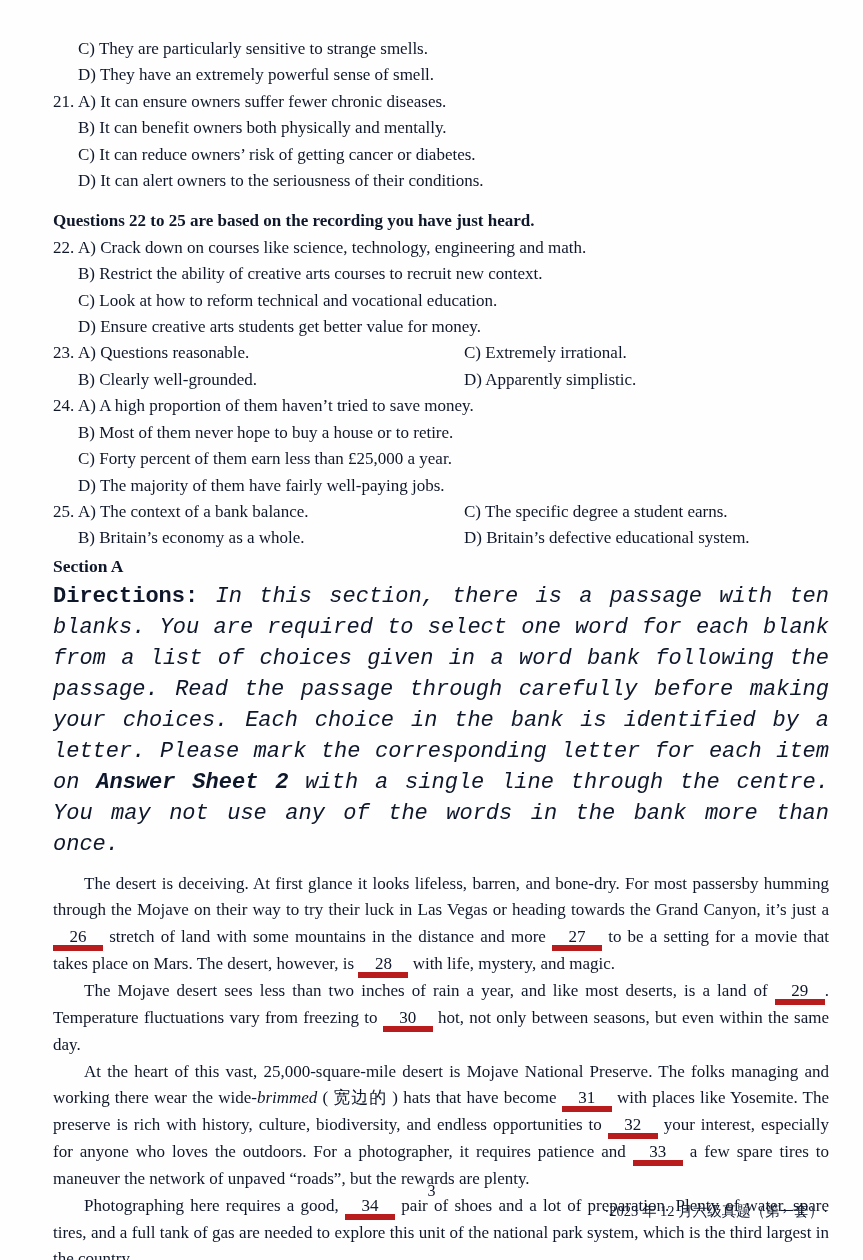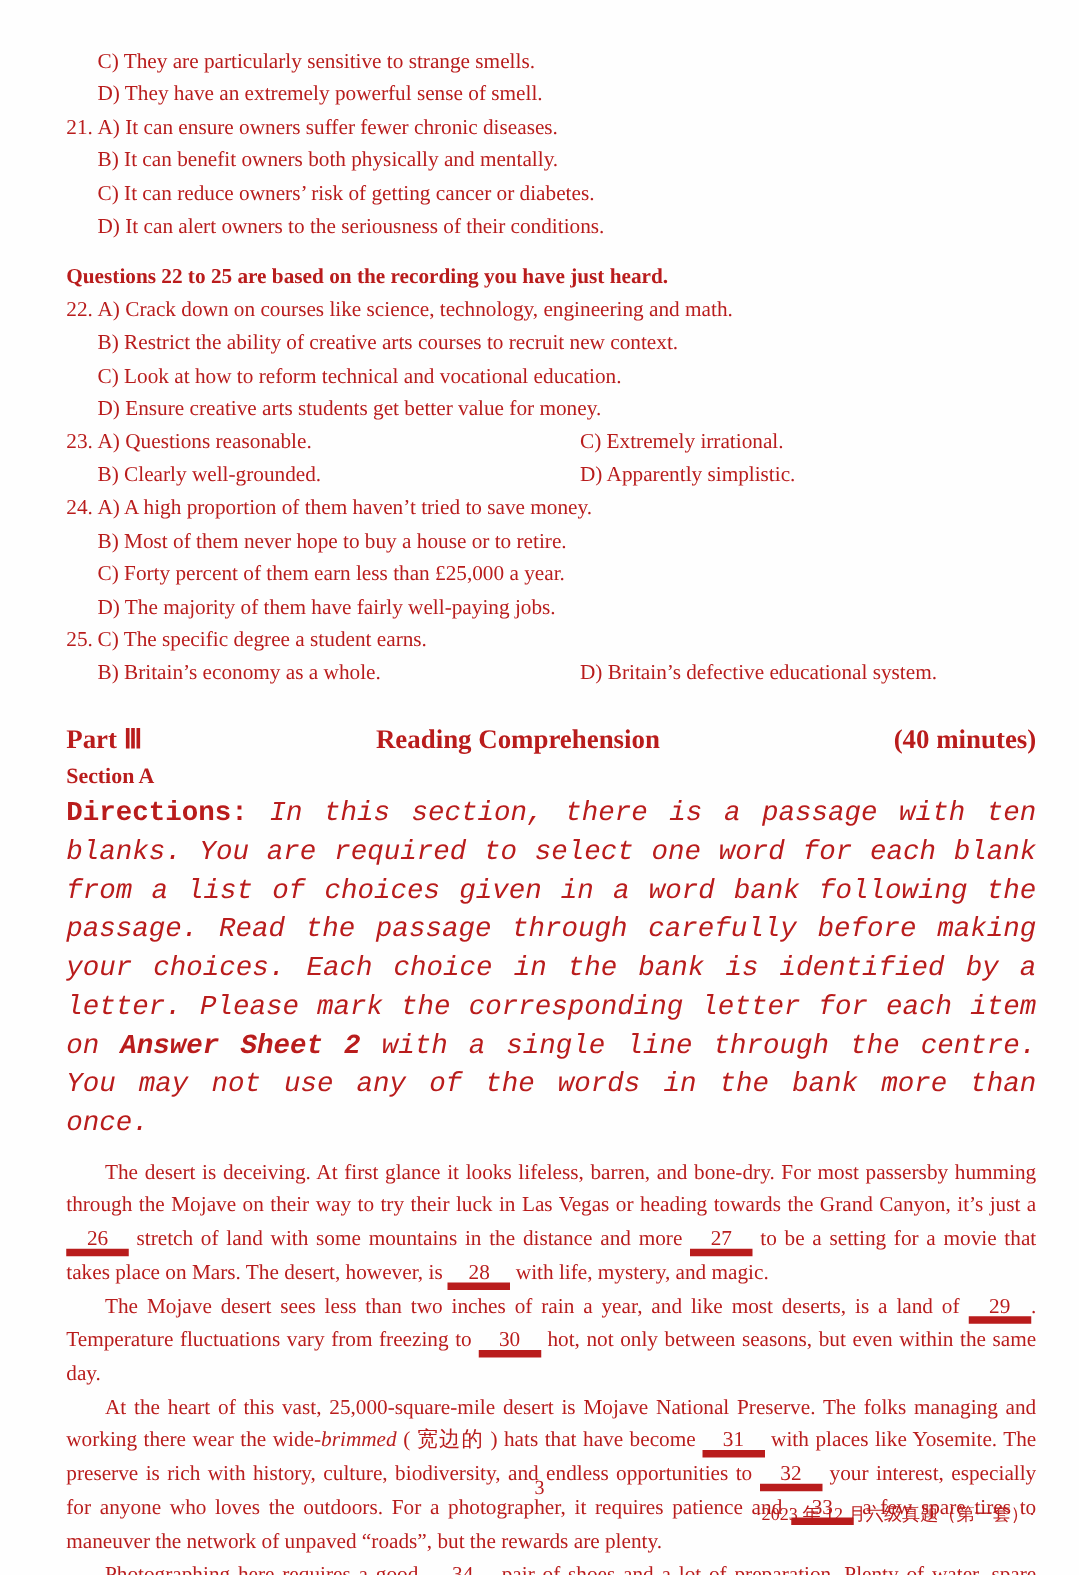--- a/index.html
+++ b/index.html
@@ -1,21 +1,21 @@
 <!DOCTYPE html>
 <html><head>
 <meta charset="utf-8">
 <style>
   html,body{margin:0;padding:0;background:#ffffff;}
   .page{
     position:relative;
     width:863px;height:1260px;
     background:#fefefe;
     font-family:"Liberation Serif", serif;
-    color:#b91c1c;
+    color:#0f172a;
     overflow:hidden;
   }
   .content{
     position:absolute;
     left:53px;top:36px;width:776px;
   }
   
   .opt-row{
     display:flex;
     font-size:17px;
@@ -164,35 +164,31 @@
           <div class="opt-row">
             <span class="qnum"></span>
             <span class="cell c1">C) Forty percent of them earn less than £25,000 a year.</span>
           </div>
           <div class="opt-row">
             <span class="qnum"></span>
             <span class="cell c1">D) The majority of them have fairly well-paying jobs.</span>
           </div>
           <div class="opt-row">
             <span class="qnum">25.</span>
+            <span class="cell c1 two">A) The context of a bank balance.</span>
             <span class="cell c2">C) The specific degree a student earns.</span>
           </div>
           <div class="opt-row">
             <span class="qnum"></span>
             <span class="cell c1 two">B) Britain’s economy as a whole.</span>
             <span class="cell c2">D) Britain’s defective educational system.</span>
           </div>
         </div>
     </section>
 
-    <header class="part-header">
-      <span>Part Ⅲ</span>
-      <span>Reading Comprehension</span>
-      <span>(40 minutes)</span>
-    </header>
 
     <h3 class="section-heading">Section A</h3>
 
     <p class="directions"><span class="lead">Directions:</span><em> In this section, there is a passage with ten blanks. You are required to select one word for each blank from a list of choices given in a word bank following the passage. Read the passage through carefully before making your choices. Each choice in the bank is identified by a letter. Please mark the corresponding letter for each item on </em><span class="bi">Answer Sheet 2</span><em> with a single line through the centre. You may not use any of the words in the bank more than once.</em></p>
 
     <div class="passage">
         <p class="para"><span>The desert is deceiving. At first glance it looks lifeless, barren, and bone-dry. For most passersby humming through the Mojave on their way to try their luck in Las Vegas or heading towards the Grand Canyon, it’s just a </span><span class="blank">26</span><span> stretch of land with some mountains in the distance and more </span><span class="blank">27</span><span> to be a setting for a movie that takes place on Mars. The desert, however, is </span><span class="blank">28</span><span> with life, mystery, and magic.</span></p>
         <p class="para"><span>The Mojave desert sees less than two inches of rain a year, and like most deserts, is a land of </span><span class="blank">29</span><span>. Temperature fluctuations vary from freezing to </span><span class="blank">30</span><span> hot, not only between seasons, but even within the same day.</span></p>
         <p class="para"><span>At the heart of this vast, 25,000-square-mile desert is Mojave National Preserve. The folks managing and working there wear the wide-</span><em>brimmed</em><span> ( 宽边的 ) hats that have become </span><span class="blank">31</span><span> with places like Yosemite. The preserve is rich with history, culture, biodiversity, and endless opportunities to </span><span class="blank">32</span><span> your interest, especially for anyone who loves the outdoors. For a photographer, it requires patience and </span><span class="blank">33</span><span> a few spare tires to maneuver the network of unpaved “roads”, but the rewards are plenty.</span></p>
         <p class="para"><span>Photographing here requires a good, </span><span class="blank">34</span><span> pair of shoes and a lot of preparation. Plenty of water, spare tires, and a full tank of gas are needed to explore this unit of the national park system, which is the third largest in the country.</span></p>

